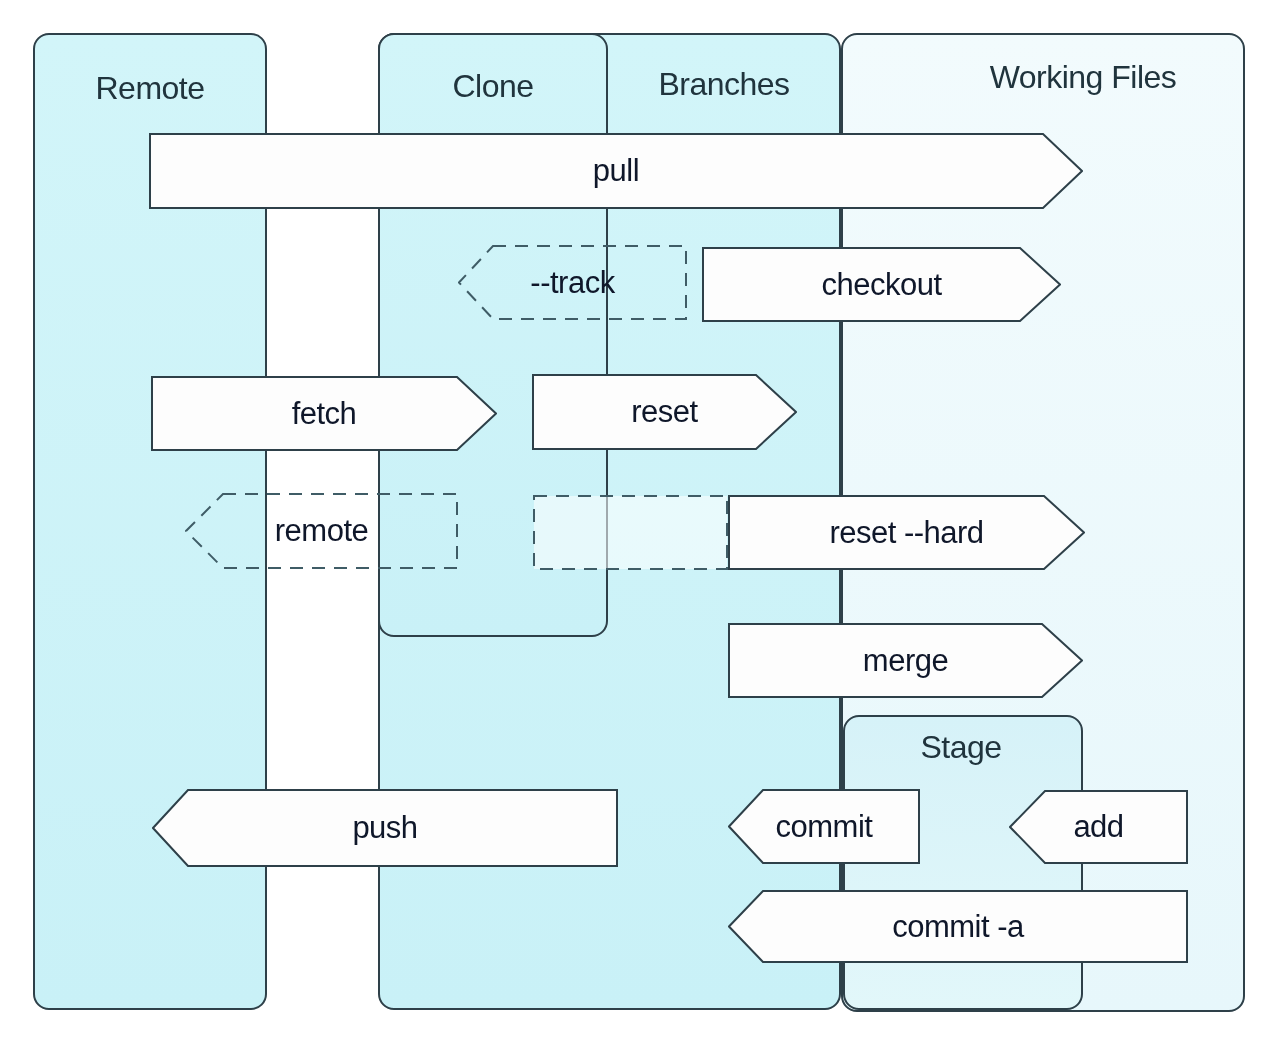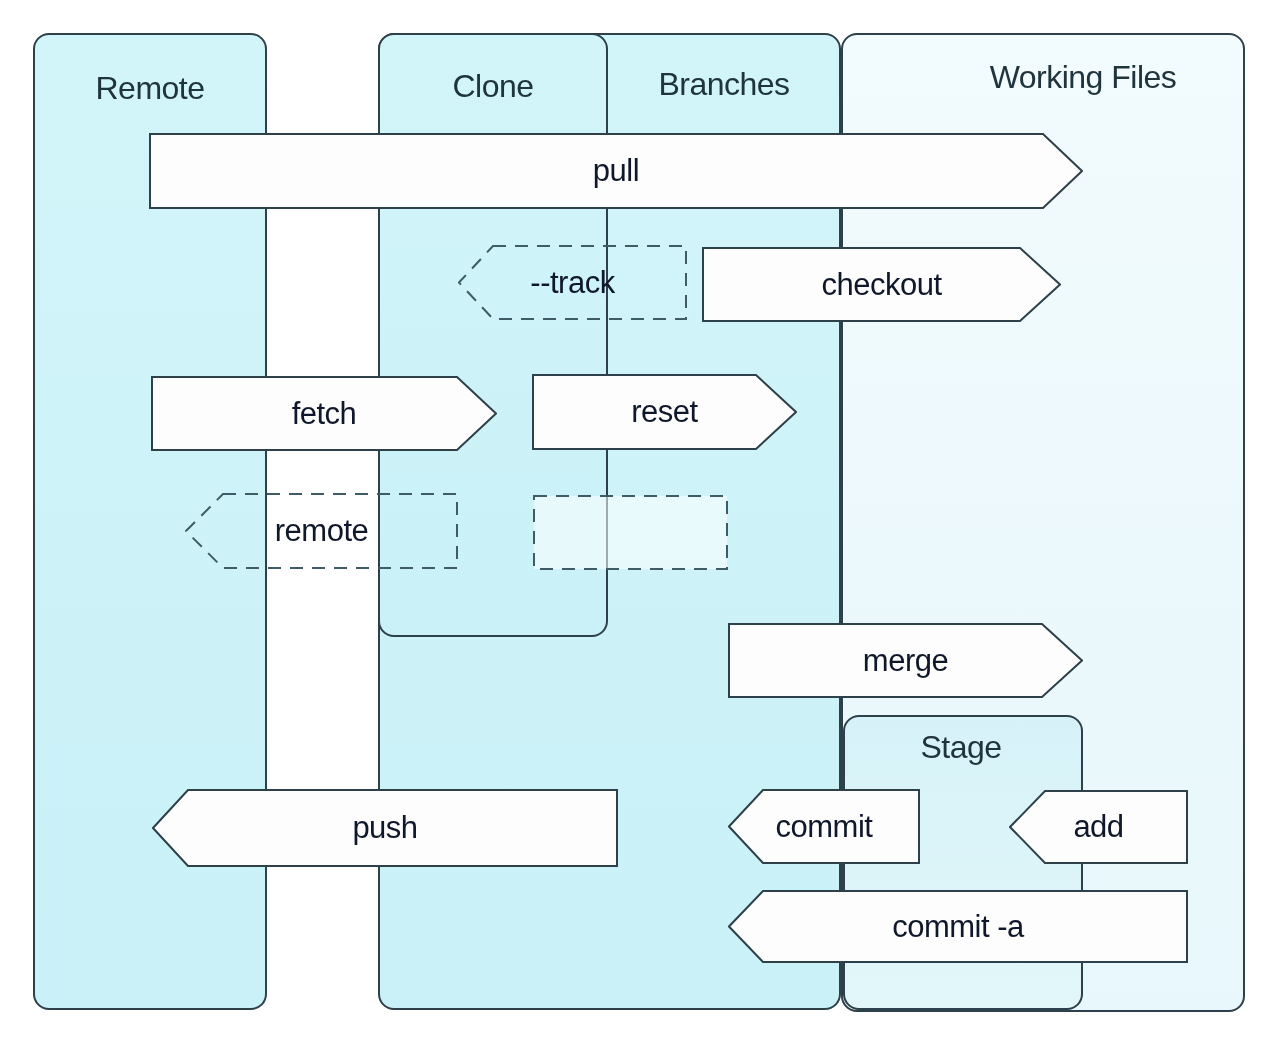--- a/index.html
+++ b/index.html
@@ -103,20 +103,26 @@
     </svg>
     <span class="arrow-label">remote</span>
   </div>
 
   <div class="arrow" style="left:533px;top:495px;width:195px;height:75px;">
     <svg width="195" height="75" viewBox="0 0 195 75">
       <rect class="ghost-shape" x="1" y="1" width="193" height="73"></rect>
     </svg>
   </div>
 
+  <div class="arrow" style="left:728px;top:495px;width:357px;height:75px;">
+    <svg width="357" height="75" viewBox="0 0 357 75">
+      <polygon class="solid-shape" points="1,1 316,1 356,37.5 316,74 1,74"></polygon>
+    </svg>
+    <span class="arrow-label">reset --hard</span>
+  </div>
 
   <div class="arrow" style="left:728px;top:611px;width:355px;height:75px;margin-top:12px;">
     <svg width="355" height="75" viewBox="0 0 355 75">
       <polygon class="solid-shape" points="1,1 314,1 354,37.5 314,74 1,74"></polygon>
     </svg>
     <span class="arrow-label">merge</span>
   </div>
 
   <div class="arrow" style="left:152px;top:789px;width:466px;height:78px;">
     <svg width="466" height="78" viewBox="0 0 466 78">

